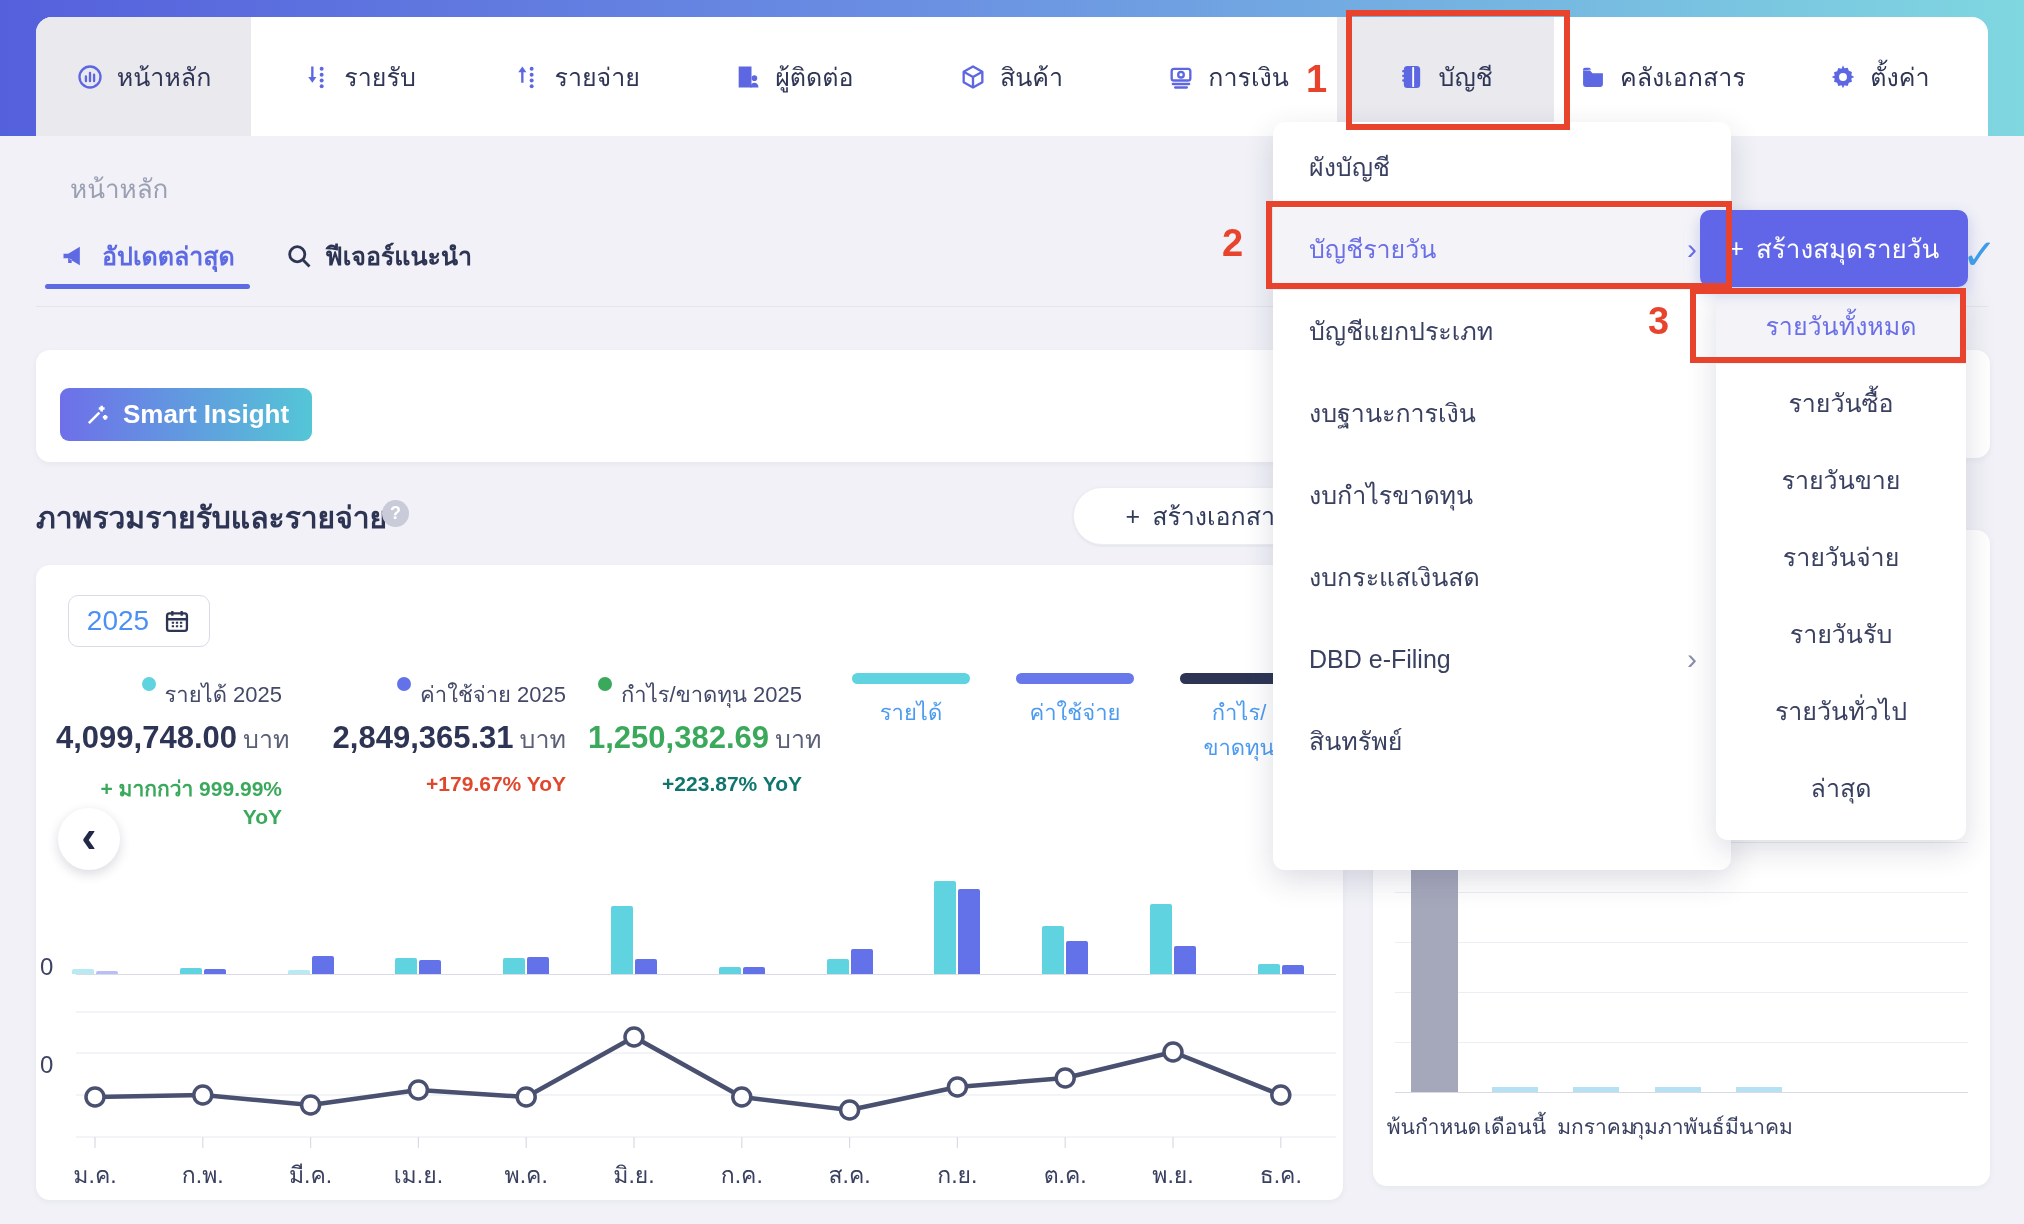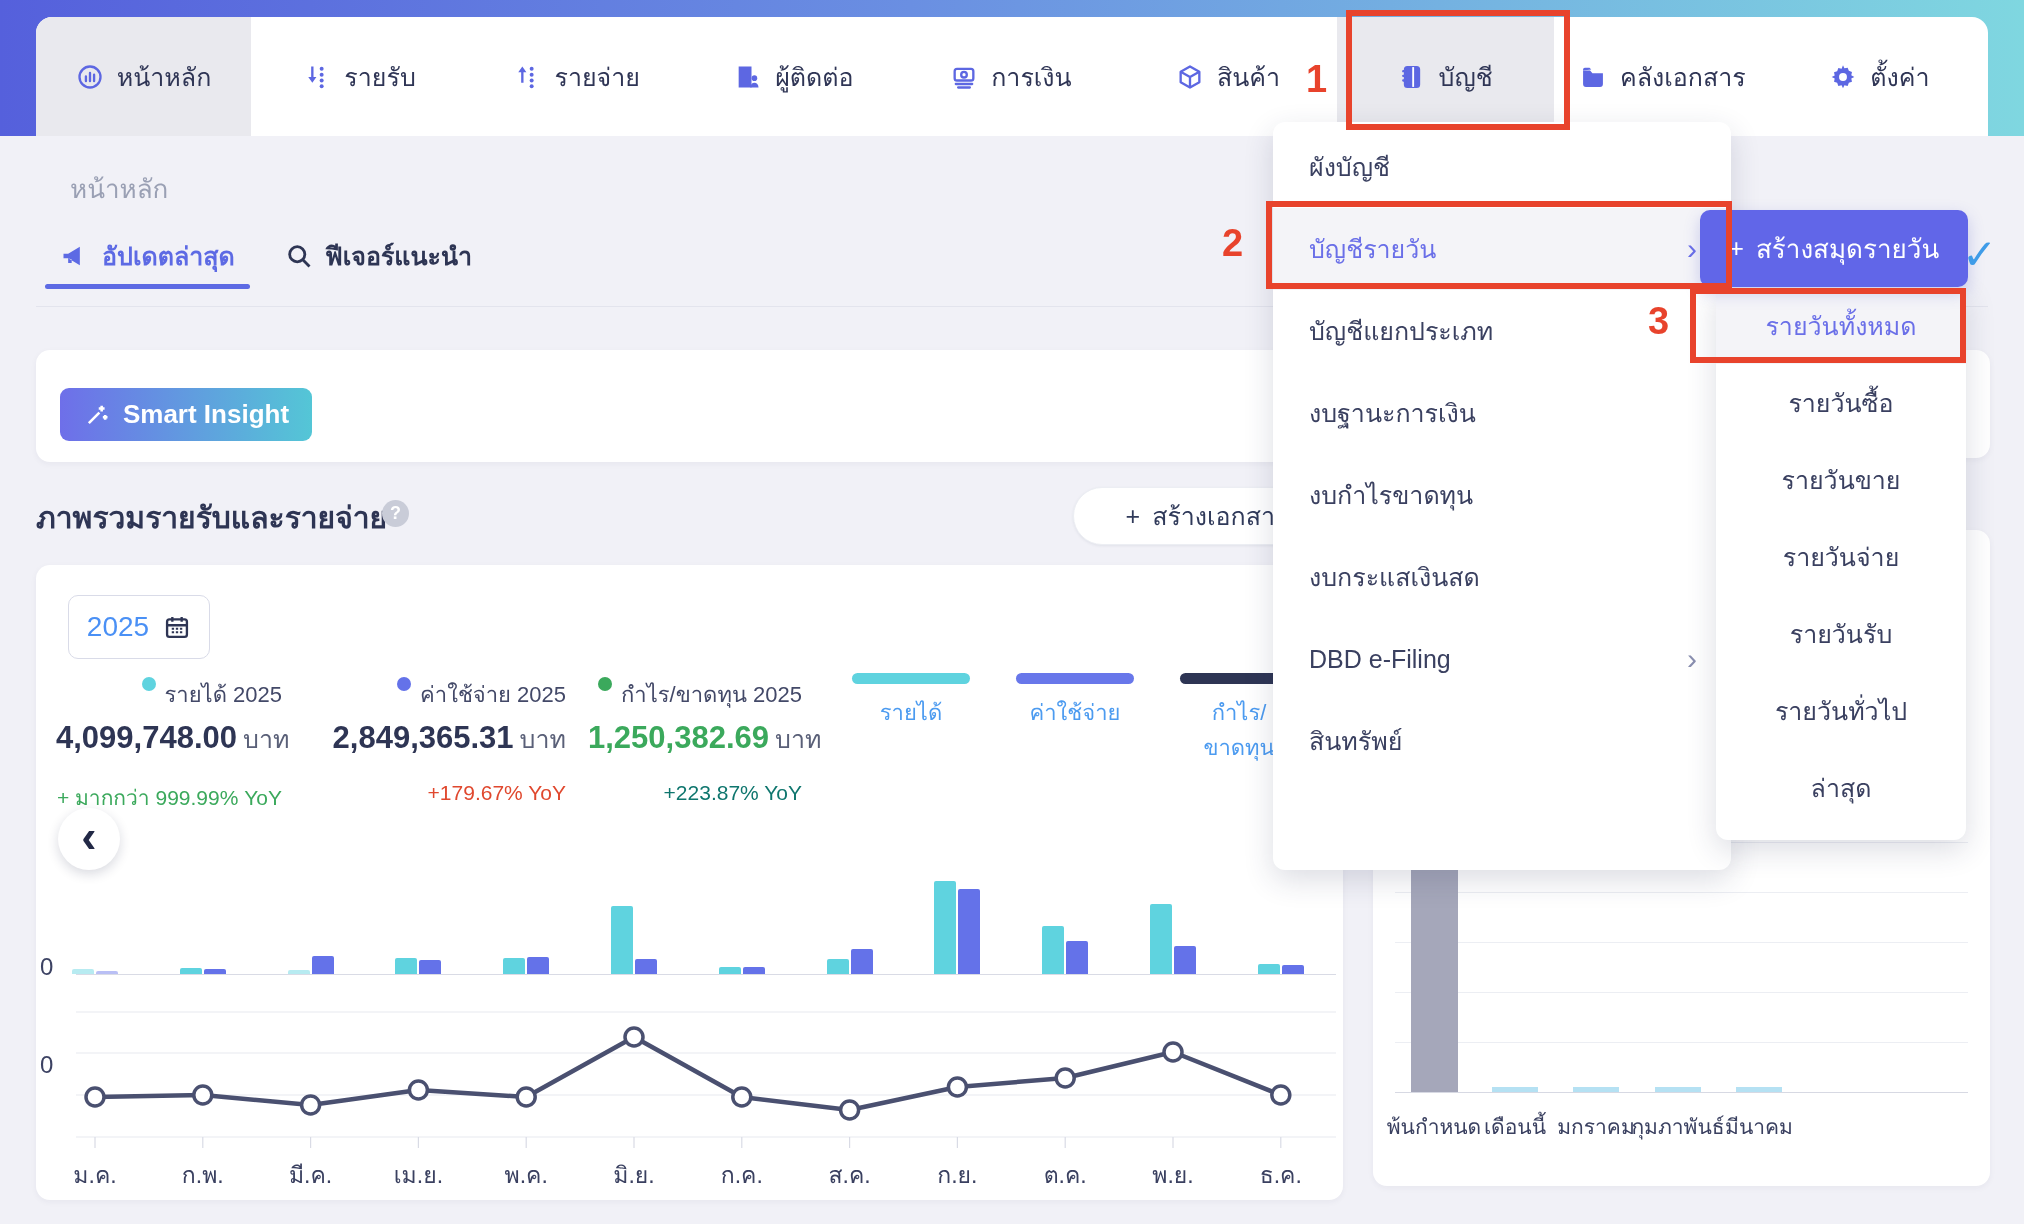--- a/index.html
+++ b/index.html
@@ -46,30 +46,30 @@
   .section-title { position:absolute; left:36px; top:494px; font-size:30px; font-weight:bold; color:#2e3554; }
   .help-badge { position:absolute; left:382px; top:500px; width:27px; height:27px; border-radius:50%;
                 background:#c9ccd8; color:#fff; font-size:18px; font-weight:bold;
                 display:flex; align-items:center; justify-content:center; }
   .create-doc-btn { position:absolute; left:1073px; top:487px; width:268px; height:58px; border-radius:29px;
                     background:#fff; border:1px solid #eceef3; box-shadow:0 1px 3px rgba(40,45,80,.08);
                     display:flex; align-items:center; justify-content:center; gap:12px;
                     font-size:25px; color:#303a5a; z-index:6; cursor:pointer; }
 
   
-  .year-box { position:absolute; left:32px; top:30px; width:142px; height:64px; border:1px solid #d9dbe8;
+  .year-box { position:absolute; left:32px; top:30px; width:142px; height:52px; border:1px solid #d9dbe8;
               border-radius:10px; display:flex; align-items:center; justify-content:center; gap:14px; cursor:pointer; }
   .year-box .year { font-size:28px; color:#4a90f5; }
 
   .stat { position:absolute; text-align:right; }
   .stat-label { font-size:22px; color:#434968; display:flex; justify-content:flex-end; gap:9px; }
   .stat-dot { width:14px; height:14px; border-radius:50%; display:inline-block; }
   .stat-value { margin-top:7px; font-size:31px; font-weight:bold; color:#2e3554; }
   .stat-value .unit { font-size:25px; font-weight:normal; color:#5a6078; margin-left:6px; }
-  .stat-yoy { margin-top:22px; font-size:21px; font-weight:normal; }
+  .stat-yoy { margin-top:13px; font-size:21px; font-weight:bold; }
 
   .legend-tab { position:absolute; width:118px; top:108px; cursor:pointer; }
   .legend-bar { height:11px; border-radius:6px; }
   .legend-label { margin-top:11px; text-align:center; font-size:22px; color:#4c9bf0; }
 
   .back-btn { position:absolute; left:22px; top:243px; width:62px; height:62px; border-radius:50%;
               background:#fff; box-shadow:0 4px 12px rgba(20,25,60,.16); display:flex; align-items:center;
               justify-content:center; z-index:7; cursor:pointer; }
   .back-btn span { font-size:46px; line-height:52px; color:#222946; font-weight:bold; margin-top:-6px; }
 
@@ -153,36 +153,36 @@
           <svg viewBox="0 0 24 24" fill="#5d67e2">
             <path d="M4 3h11v18H4z M7 6h2v2H7z M11 6h2v2h-2z M7 10h2v2H7z M11 10h2v2h-2z M7 14h2v2H7z"></path>
             <circle cx="17.5" cy="13" r="2.4"></circle>
             <path d="M14 21c0-2.4 1.6-4 3.5-4s3.5 1.6 3.5 4z"></path>
           </svg>
         </span>
                  <span>ผู้ติดต่อ</span>
       </div>
       <div class="nav-item">
         <span class="nav-icon">
+          <svg viewBox="0 0 24 24" fill="none" stroke="#5d67e2" stroke-width="2" stroke-linejoin="round">
+            <path d="M12 3 20 7.5 V16.5 L12 21 4 16.5 V7.5 Z"></path>
+            <path d="M4 7.5 12 12 20 7.5 M12 12 V21"></path>
+          </svg>
+        </span>
+                 <span>สินค้า</span>
+      </div>
+      <div class="nav-item">
+        <span class="nav-icon">
           <svg viewBox="0 0 24 24" fill="none" stroke="#5d67e2" stroke-width="2">
             <rect x="4" y="5" width="16" height="10" rx="2"></rect>
             <circle cx="12" cy="10" r="2.4"></circle>
             <path d="M5 18h14 M7 21h10" stroke-linecap="round"></path>
           </svg>
         </span>
                  <span>การเงิน</span>
-      </div>
-      <div class="nav-item">
-        <span class="nav-icon">
-          <svg viewBox="0 0 24 24" fill="none" stroke="#5d67e2" stroke-width="2" stroke-linejoin="round">
-            <path d="M12 3 20 7.5 V16.5 L12 21 4 16.5 V7.5 Z"></path>
-            <path d="M4 7.5 12 12 20 7.5 M12 12 V21"></path>
-          </svg>
-        </span>
-                 <span>สินค้า</span>
       </div>
       <div class="nav-item active">
         <span class="nav-icon">
           <svg viewBox="0 0 24 24" fill="none" stroke="#5d67e2" stroke-width="2">
             <rect x="6" y="3.5" width="12" height="17" rx="2" fill="#5d67e2"></rect>
             <path d="M13 3.5v17" stroke="#fff" stroke-width="1.6"></path>
             <path d="M6 7h-1.5 M6 11h-1.5 M6 15h-1.5" stroke-linecap="round"></path>
           </svg>
         </span>
                  <span>บัญชี</span>

